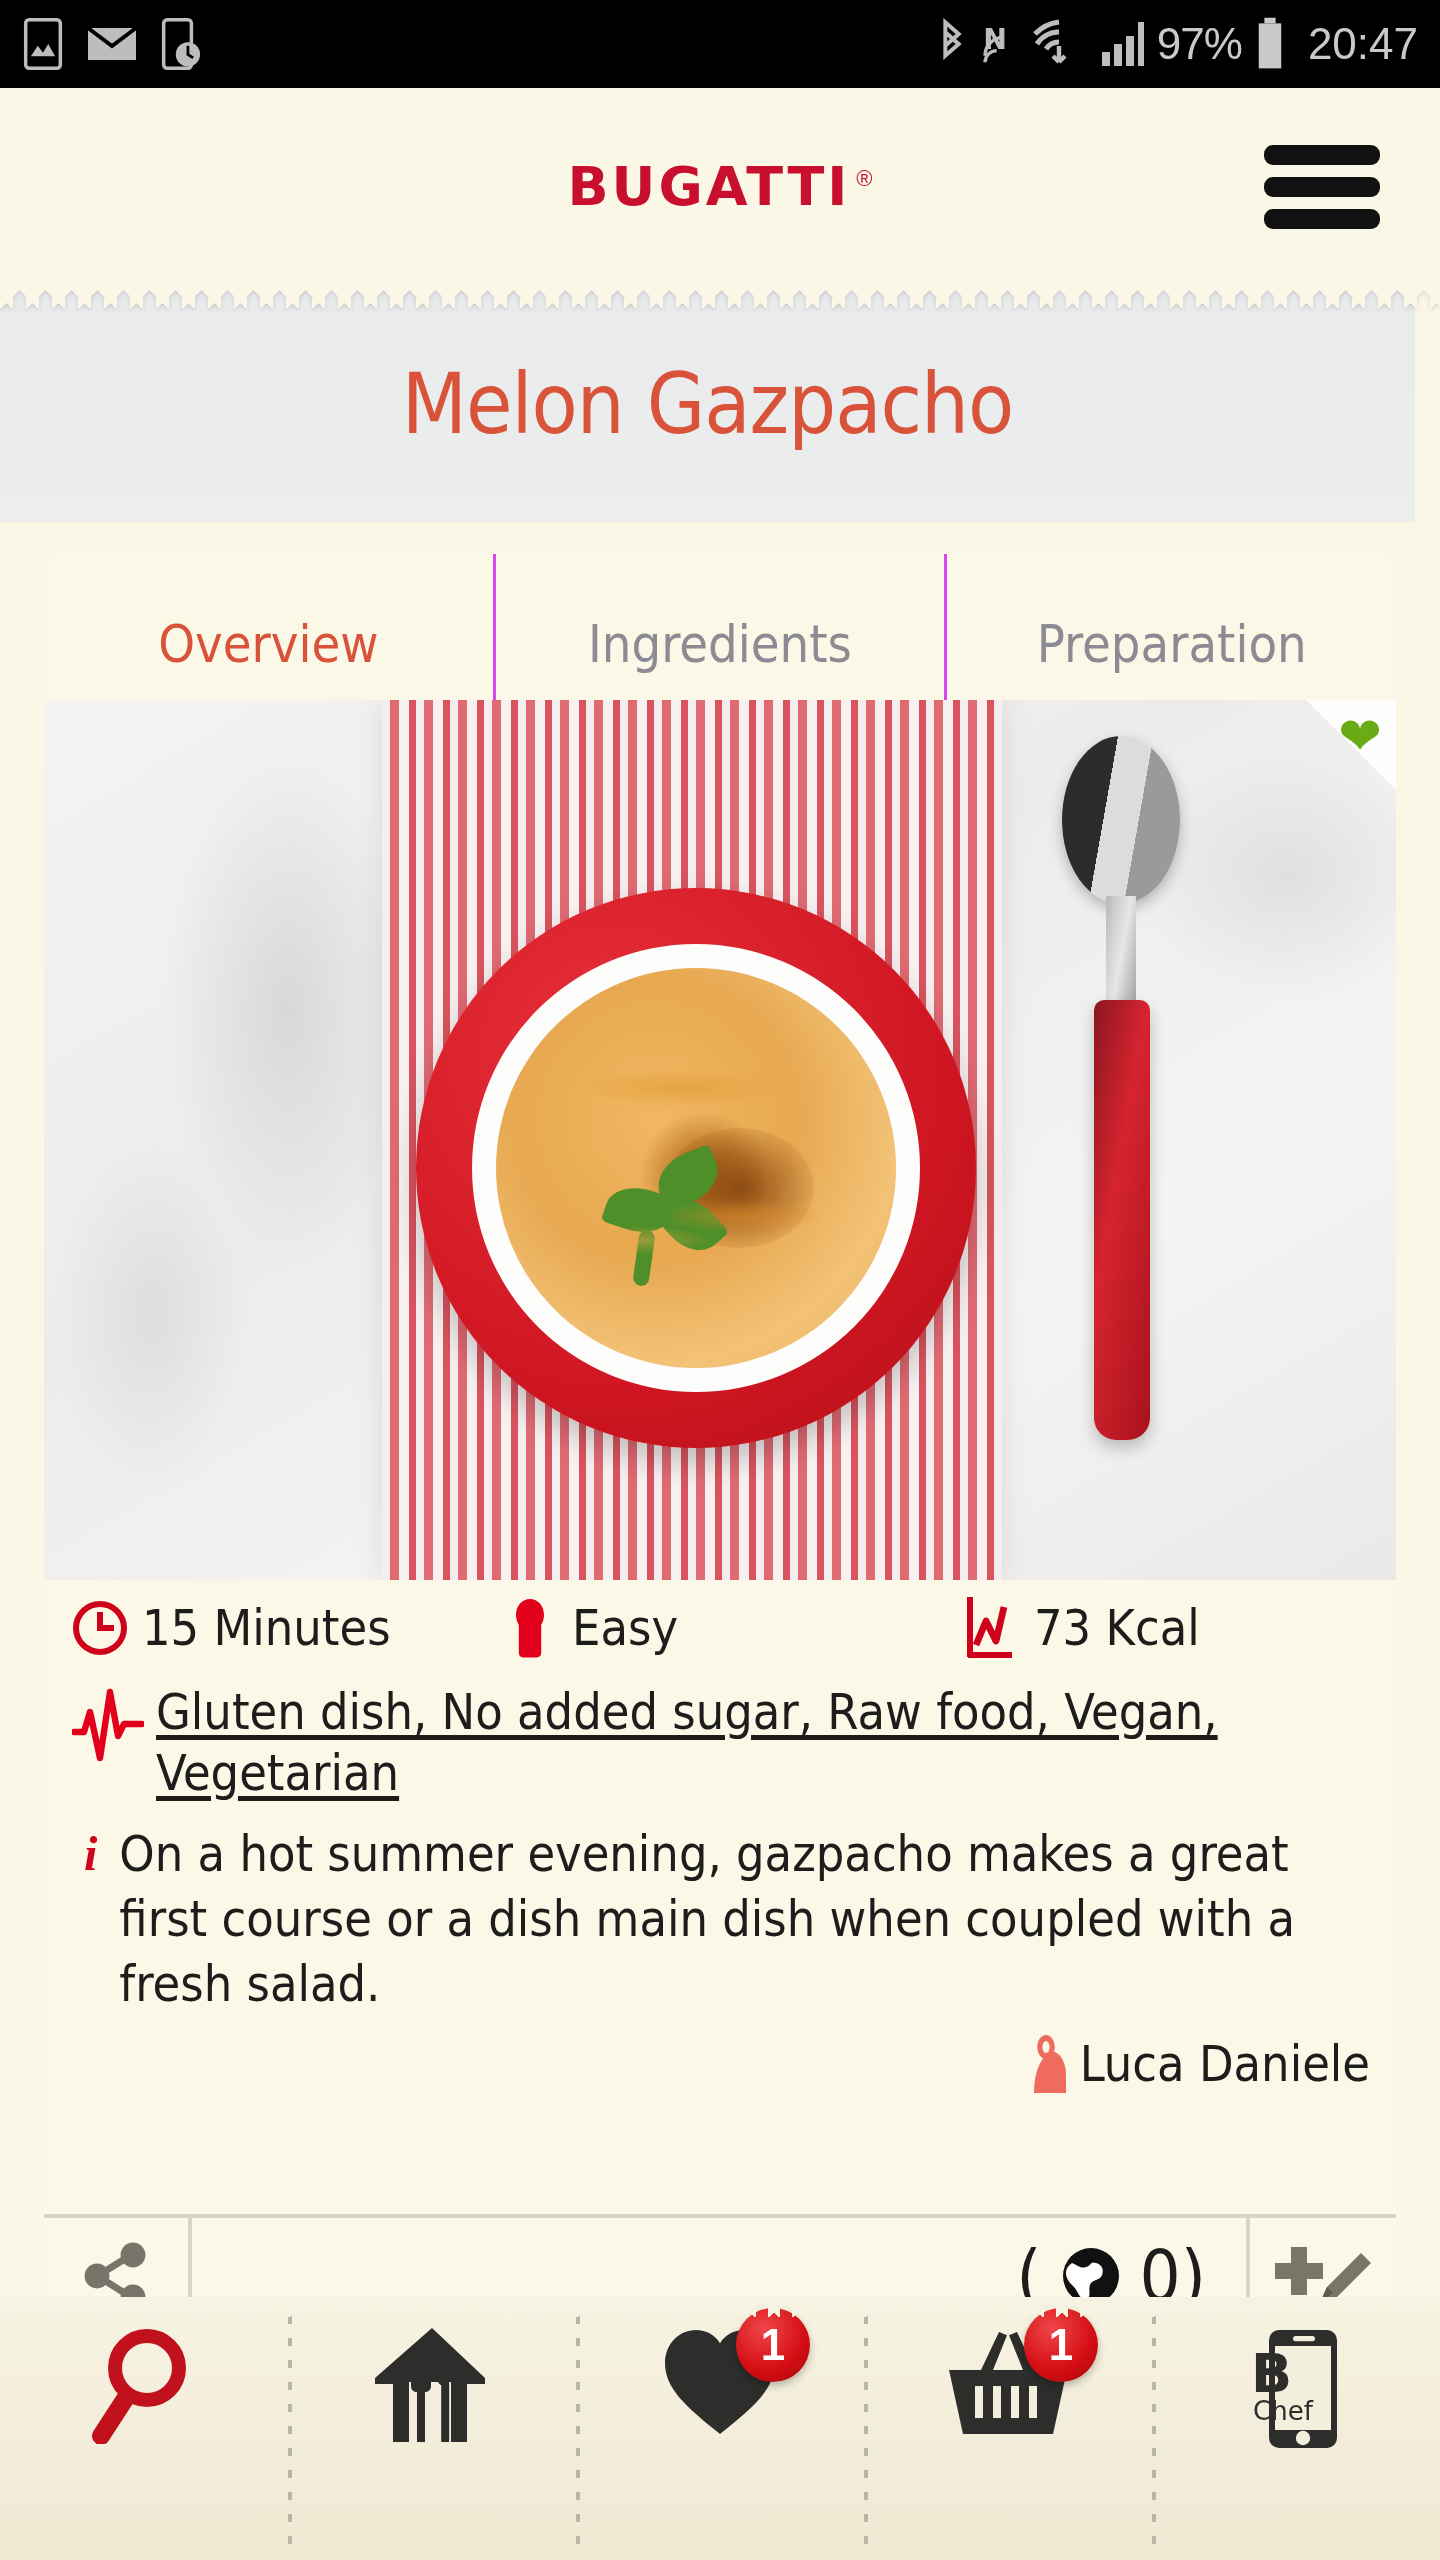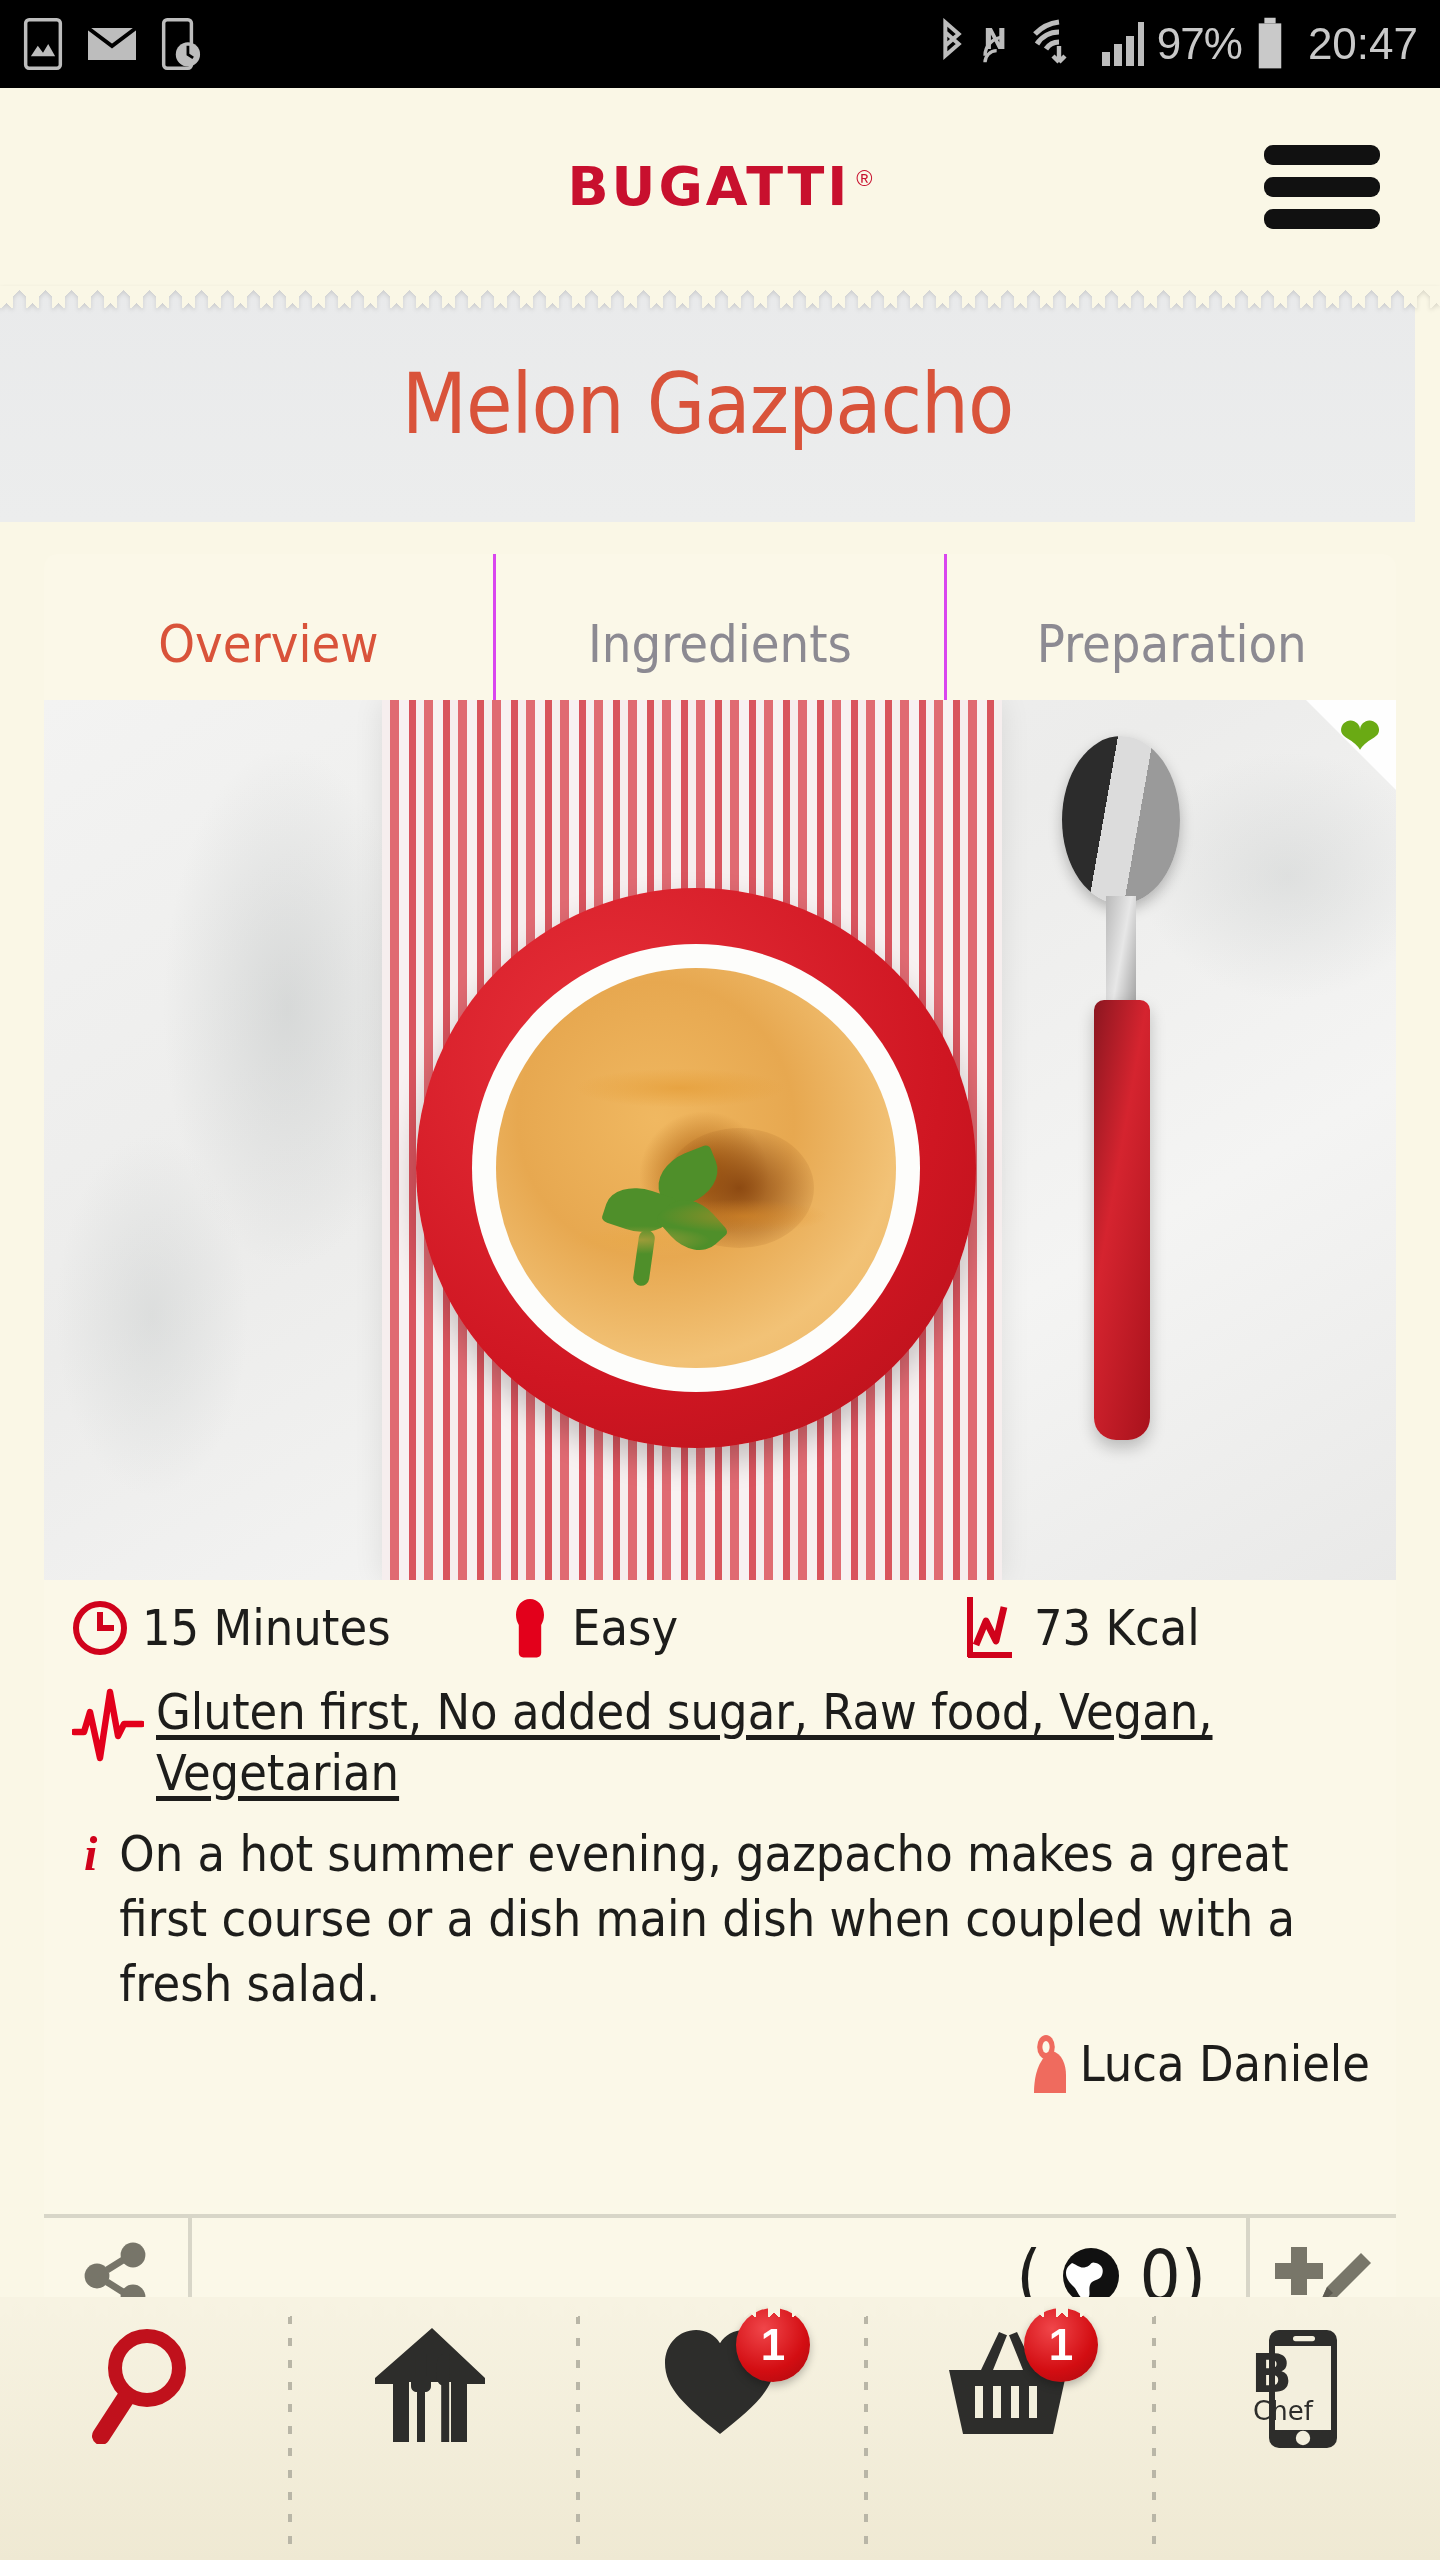--- a/index.html
+++ b/index.html
@@ -421,21 +421,21 @@
         <span class="meta-text">73 Kcal</span>
       </div>
     </div>
 
     <div class="diet-row">
       <span style="flex:0 0 auto;padding-top:6px;">
         <svg width="72" height="74" viewBox="0 0 36 37">
             <path d="M1 22h5l3-10 5 23 5-33 4 22 3-6h9" stroke="#e3001b" stroke-width="3.2" fill="none" stroke-linejoin="round" stroke-linecap="round"></path>
           </svg>
       </span>
-      <span class="diet-text">Gluten first, No added sugar, Raw food, Vegan, Vegetarian</span>
+      <span class="diet-text">Gluten dish, No added sugar, Raw food, Vegan, Vegetarian</span>
     </div>
 
     <div class="desc-row">
       <span class="info-i">i</span>
       <span class="desc-text">On a hot summer evening, gazpacho makes a great first course or a dish main dish when coupled with a fresh salad.</span>
     </div>
 
     <div class="author-row">
       <span>
         <svg width="52" height="62" viewBox="0 0 26 31">

